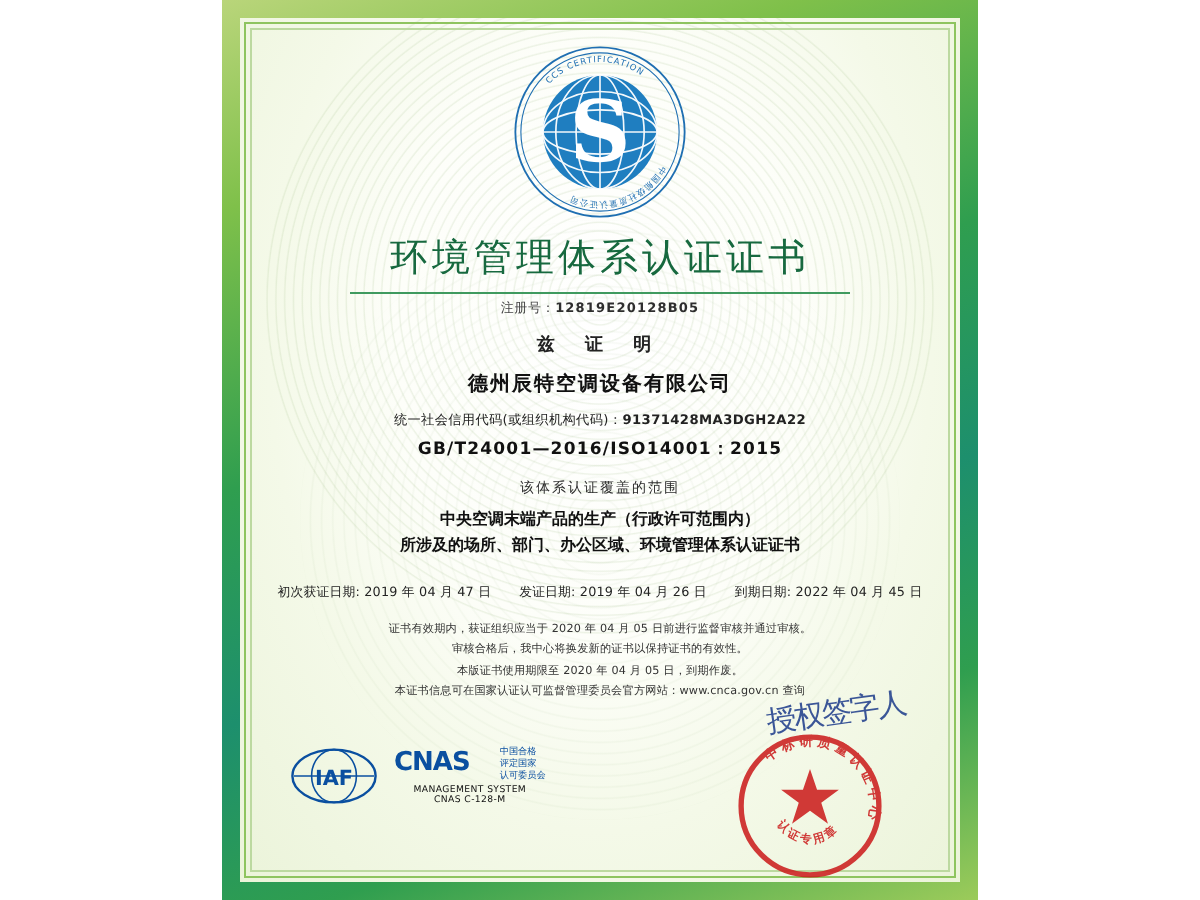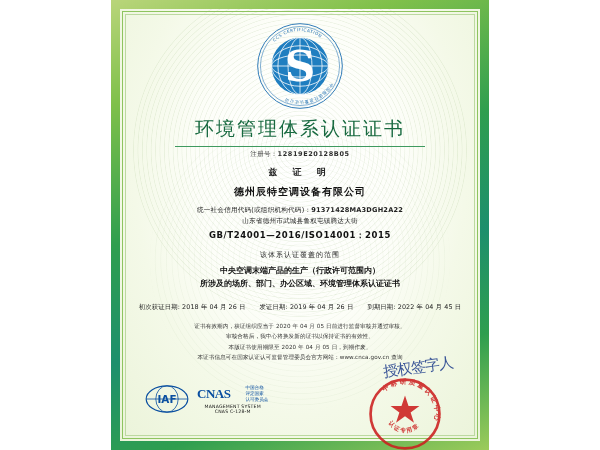--- a/index.html
+++ b/index.html
@@ -119,21 +119,21 @@
   #bottom{
     position:relative;z-index:3;
     margin-top:6px;height:72px;
   }
   #logos{
     position:absolute;left:34px;top:8px;
     display:flex;align-items:flex-end;gap:8px;
   }
   .iaf-badge{width:44px;height:30px;position:relative;text-align:right;}
   .cnas-wrap{display:flex;flex-direction:column;align-items:center;}
-  .cnas-main{display:flex;align-items:center;gap:15px;font-family:Liberation Serif, serif;}
+  .cnas-main{display:flex;align-items:flex-start;gap:15px;}
   .cnas-text{font-size:13px;font-weight:bold;color:#0a4fa0;letter-spacing:-.5px;}
   .cnas-cn{font-size:4.6px;color:#0a4fa0;line-height:1.25;text-align:left;}
   .cnas-sub{font-size:4.6px;color:#111;letter-spacing:.2px;margin-top:2px;}
   .cnas-code{font-size:4.6px;color:#111;letter-spacing:.2px;}
 
   
   #seal{
     position:absolute;right:42px;top:-4px;width:84px;height:84px;
     opacity:.88;
   }
@@ -189,34 +189,31 @@
         <span class="lbl">注册号：</span><span class="val">12819E20128B05</span>
       </div>
 
       <div id="hereby">兹 证 明</div>
 
       <div id="company">德州辰特空调设备有限公司</div>
 
       <div class="kv">
         <span>统一社会信用代码(或组织机构代码)：</span><span class="v">91371428MA3DGH2A22</span>
       </div>
-      <div class="kv">
-        <span>山东省德州市武城县鲁权屯镇腾达大街</span>
-      </div>
 
       <div class="sect-val">GB/T24001—2016/ISO14001：2015</div>
 
       <div class="sect-label">该体系认证覆盖的范围</div>
       <div class="scope-lines">
         <div>中央空调末端产品的生产（行政许可范围内）</div>
         <div>所涉及的场所、部门、办公区域、环境管理体系认证证书</div>
       </div>
 
       <div id="dates">
-        <span>初次获证日期: 2018 年 04 月 26 日</span>
+        <span>初次获证日期: 2019 年 04 月 47 日</span>
         <span>发证日期: 2019 年 04 月 26 日</span>
         <span>到期日期: 2022 年 04 月 45 日</span>
       </div>
 
       <div id="notes">
         <div>证书有效期内，获证组织应当于 2020 年 04 月 05 日前进行监督审核并通过审核。</div>
         <div>审核合格后，我中心将换发新的证书以保持证书的有效性。</div>
         <div>本版证书使用期限至 2020 年 04 月 05 日，到期作废。</div>
         <div>本证书信息可在国家认证认可监督管理委员会官方网站：www.cnca.gov.cn 查询</div>
       </div>

